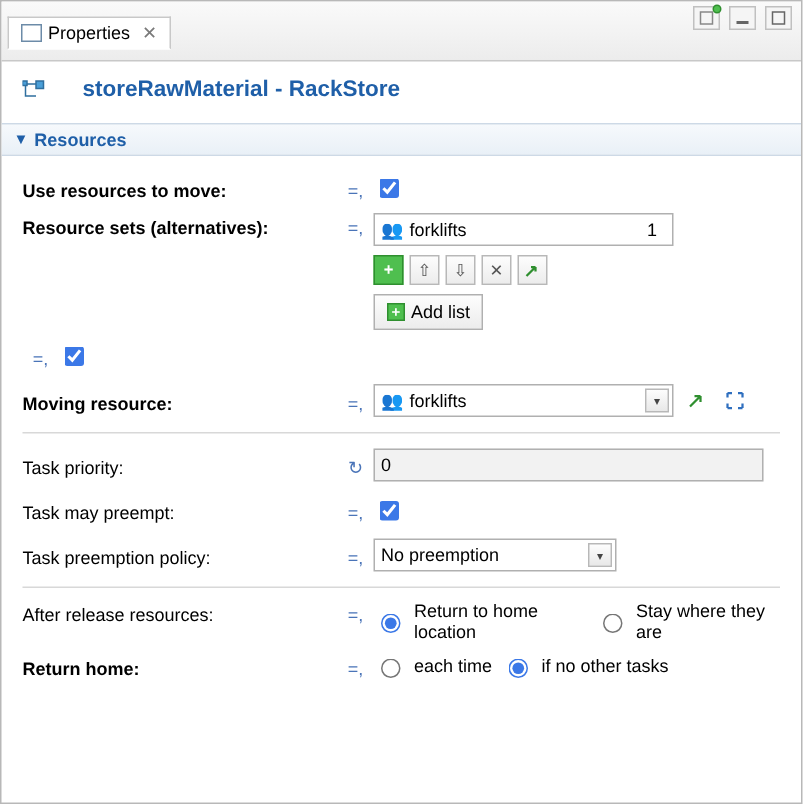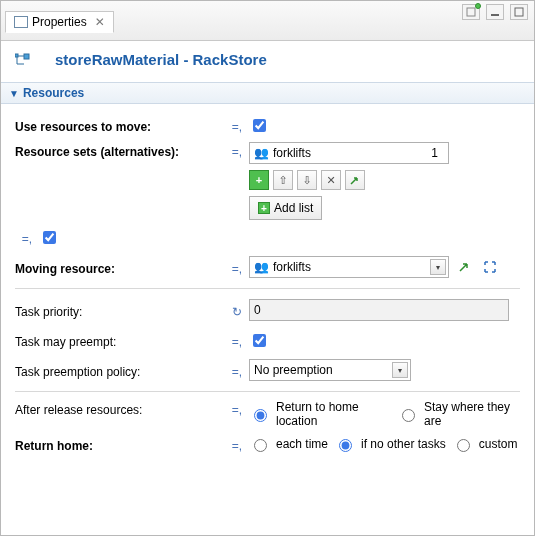--- a/index.html
+++ b/index.html
@@ -218,21 +218,17 @@
     <div class="ctrl">
       <div class="radio-col">
         <label class="radio-item">
           <input type="radio" name="rh" style="">
           <span>each time</span>
         </label>
         <label class="radio-item">
           <input type="radio" name="rh" checked="" style="">
           <span>if no other tasks</span>
         </label>
-        <label class="radio-item">
-          <input type="radio" name="rh" style="">
-          <span>custom</span>
-        </label>
       </div>
     </div>
   </div>
 
 </div>
 
 </body></html>

